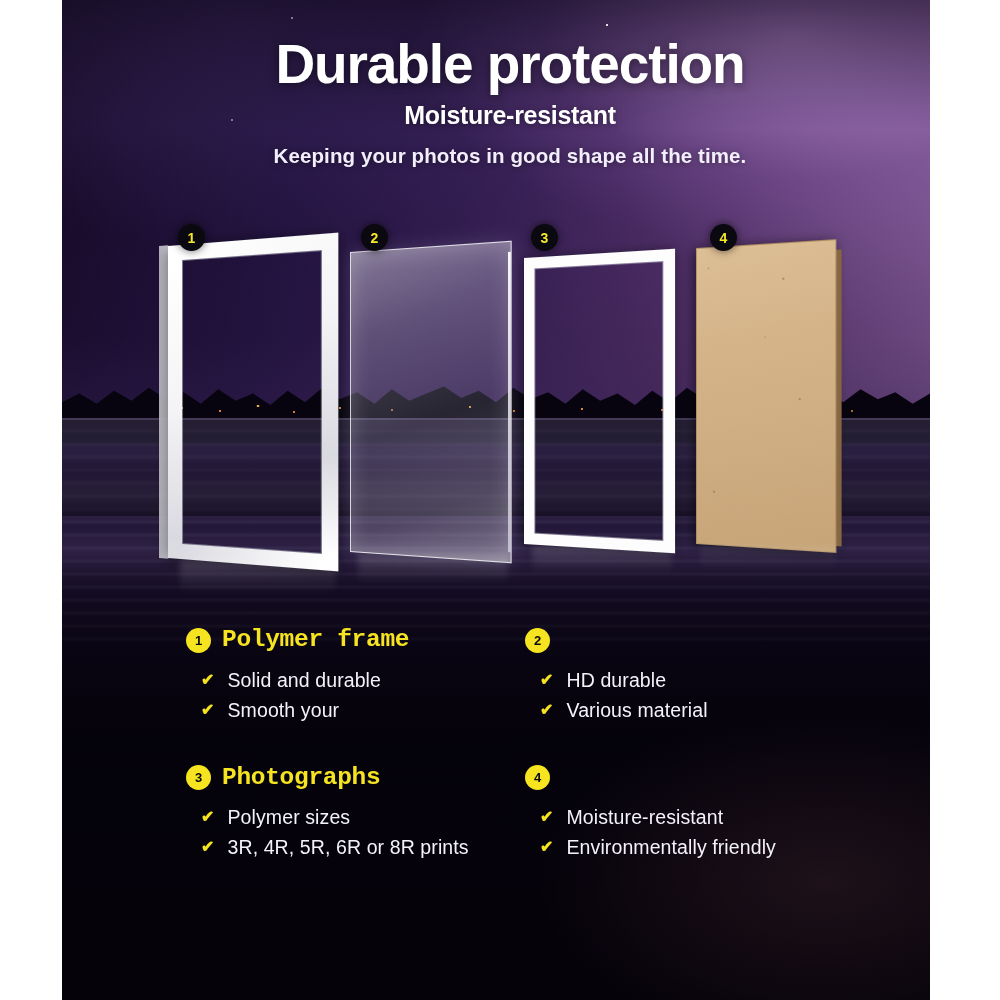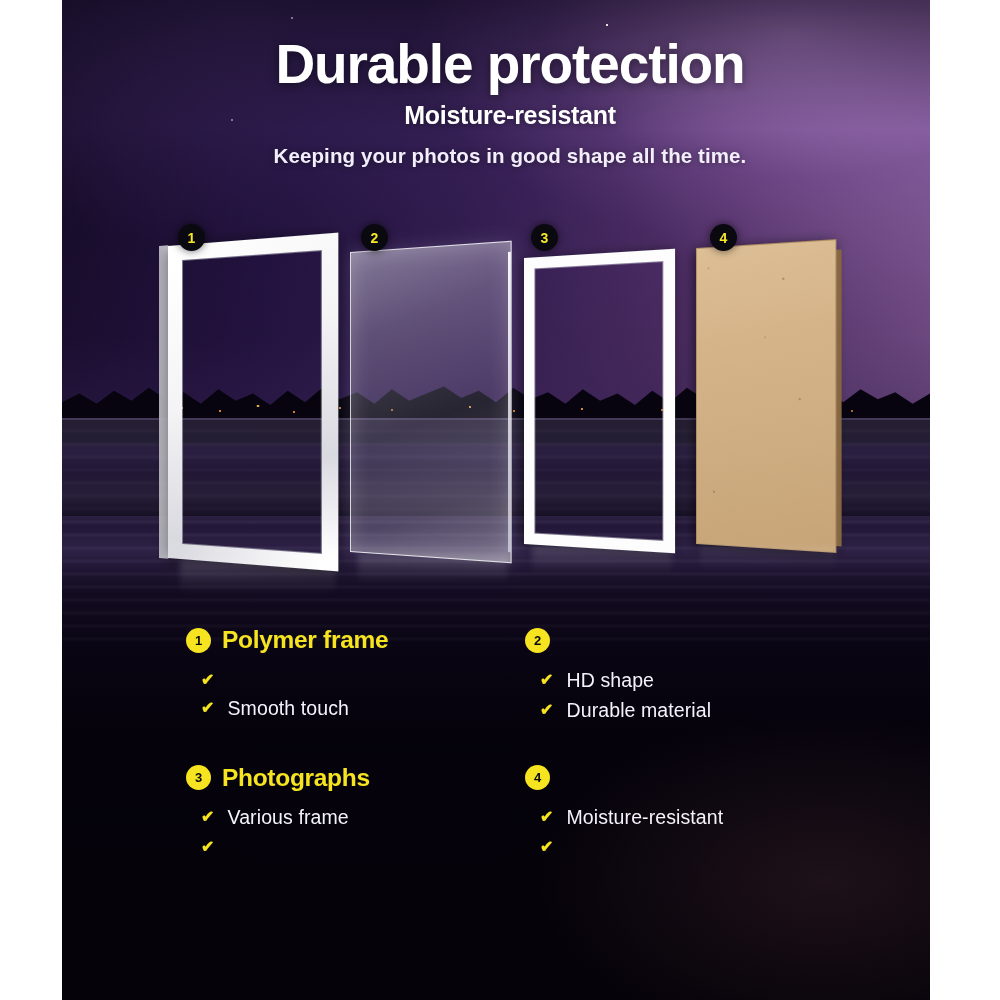--- a/index.html
+++ b/index.html
@@ -300,21 +300,21 @@
   .fhead { display:flex; align-items:center; gap:11px; }
   .fbadge {
     width:25px; height:25px; border-radius:50%;
     background:#f5e41f;
     display:flex; align-items:center; justify-content:center;
     color:#0a0a0a; font-size:13px; font-weight:bold; line-height:1;
     flex:0 0 auto;
   }
   .ftitle {
     font-size:24.5px; font-weight:bold; color:#f5e41f;
-    letter-spacing:-.3px; line-height:1;
+    letter-spacing:-.3px; line-height:1;font-family:Liberation Mono, monospace;
   }
   .fitems { margin:13px 0 0 15px; list-style:none; }
   .fitem {
     display:flex; align-items:flex-start; gap:13px;
     font-size:19.5px; color:#f4f2fa; line-height:1.52;
     letter-spacing:.1px;
   }
   .chk {
     color:#f5e41f; font-size:16px; line-height:1.75; flex:0 0 auto;
     font-weight:bold;
@@ -388,75 +388,78 @@
     <div class="fblock">
       <div class="fhead">
         <span class="fbadge">
           <span>1</span>
         </span>
         <span class="ftitle">Polymer frame</span>
       </div>
       <ul class="fitems">
         <li class="fitem">
           <span class="chk">✔</span>
-        </li>
-        <li class="fitem">
-          <span class="chk">✔</span>
-          <span>Smooth touch</span>
+          <span>Solid and durable</span>
+        </li>
+        <li class="fitem">
+          <span class="chk">✔</span>
+          <span>Smooth your</span>
         </li>
       </ul>
     </div>
 
     <div class="fblock">
       <div class="fhead">
         <span class="fbadge">
           <span>2</span>
         </span>
       </div>
       <ul class="fitems">
         <li class="fitem">
           <span class="chk">✔</span>
-          <span>HD shape</span>
-        </li>
-        <li class="fitem">
-          <span class="chk">✔</span>
-          <span>Durable material</span>
+          <span>HD durable</span>
+        </li>
+        <li class="fitem">
+          <span class="chk">✔</span>
+          <span>Various material</span>
         </li>
       </ul>
     </div>
 
     <div class="fblock">
       <div class="fhead">
         <span class="fbadge">
           <span>3</span>
         </span>
         <span class="ftitle">Photographs</span>
       </div>
       <ul class="fitems">
         <li class="fitem">
           <span class="chk">✔</span>
-          <span>Various frame</span>
-        </li>
-        <li class="fitem">
-          <span class="chk">✔</span>
+          <span>Polymer sizes</span>
+        </li>
+        <li class="fitem">
+          <span class="chk">✔</span>
+          <span>3R, 4R, 5R, 6R or 8R prints</span>
         </li>
       </ul>
     </div>
 
     <div class="fblock">
       <div class="fhead">
         <span class="fbadge">
           <span>4</span>
         </span>
       </div>
       <ul class="fitems">
         <li class="fitem">
           <span class="chk">✔</span>
           <span>Moisture-resistant</span>
         </li>
         <li class="fitem">
           <span class="chk">✔</span>
+          <span>Environmentally friendly</span>
         </li>
       </ul>
     </div>
 
   </div>
 </div>
 
 </body></html>

